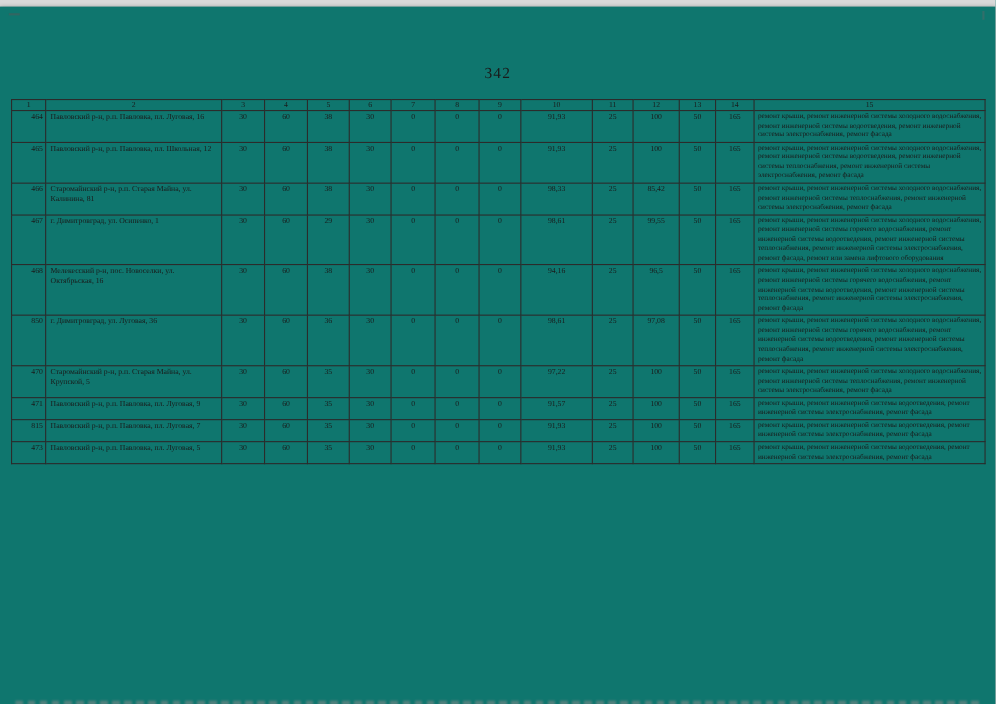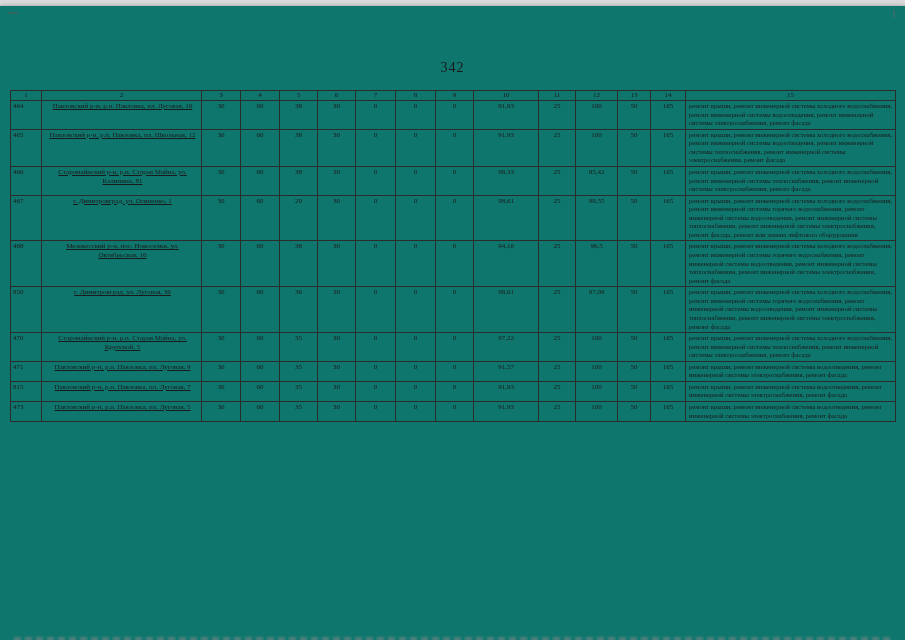--- a/index.html
+++ b/index.html
@@ -35,22 +35,22 @@
     text-align:center;
     font-size:7px;
     padding:0 1px;
     height:9px;
   }
   .main-table tbody td {
     font-size:7px;
     text-align:center;
     line-height:1.25;
   }
-  .main-table tbody td.c1 { text-align:left; }
-  .main-table tbody td.c2 { text-align:center; padding-left:4px;text-decoration:underline; }
+  .main-table tbody td.c1 { text-align:right; }
+  .main-table tbody td.c2 { text-align:left; padding-left:4px; }
   .main-table tbody td.c15 {
     text-align:left;
     font-size:6.6px;
     line-height:1.3;
     padding-left:3px;
   }
   .scan-artifact-bottom {
     position:absolute;
     left:14px; right:14px; bottom:5px;
     height:4px;

